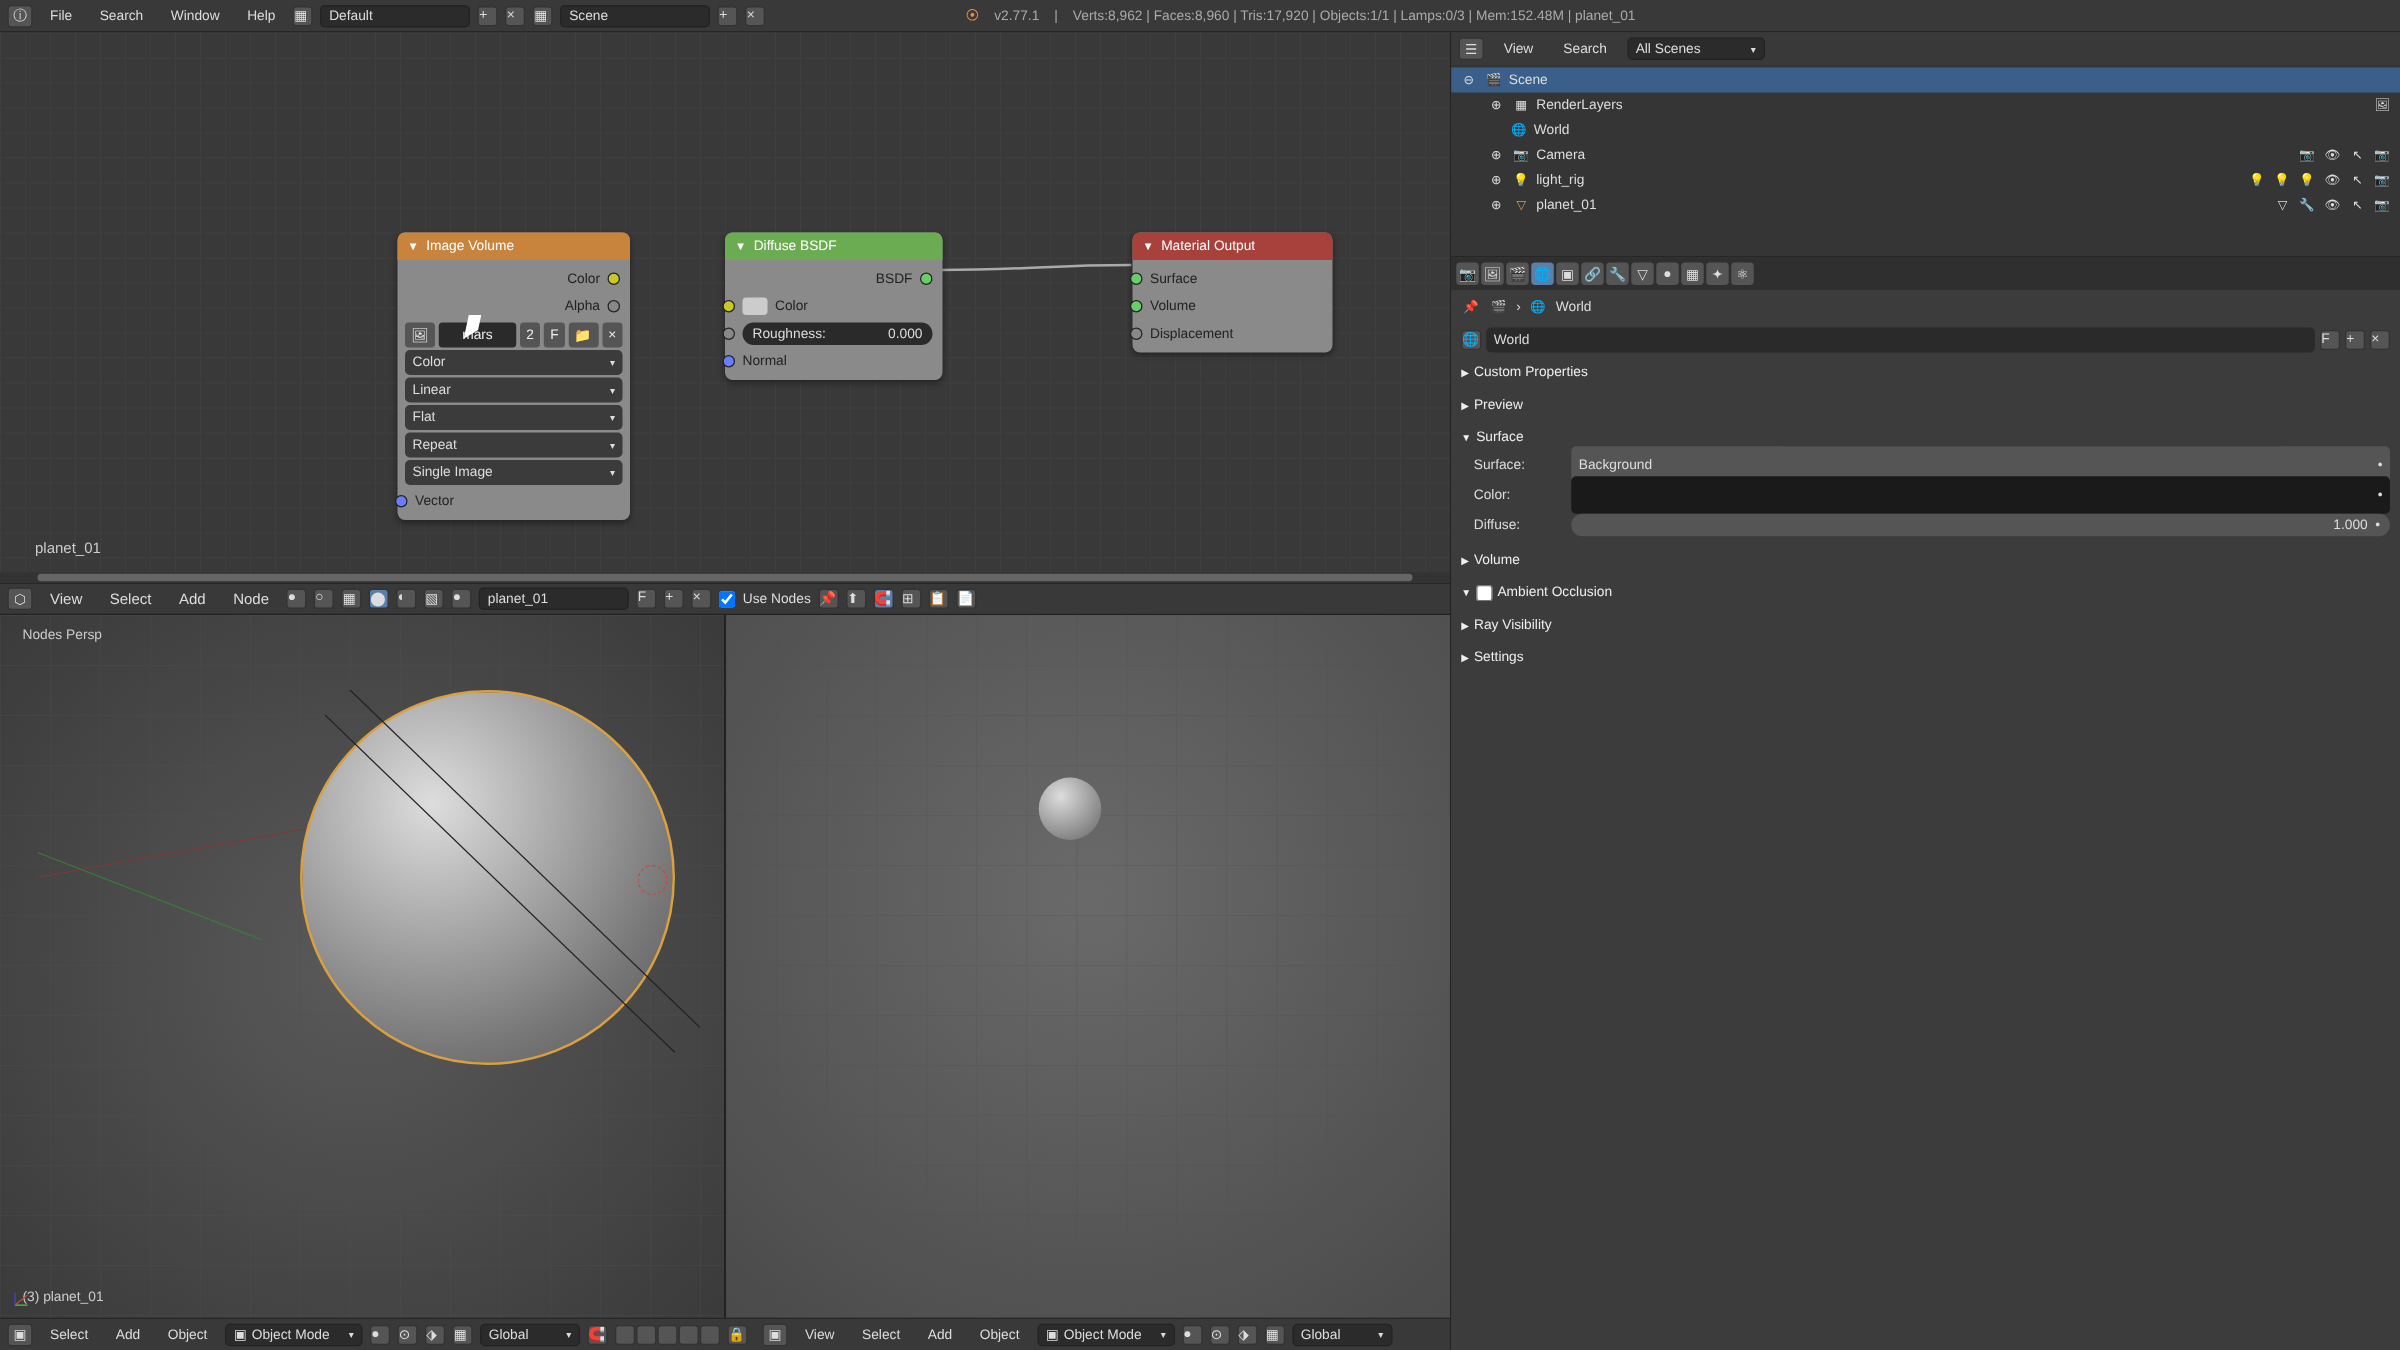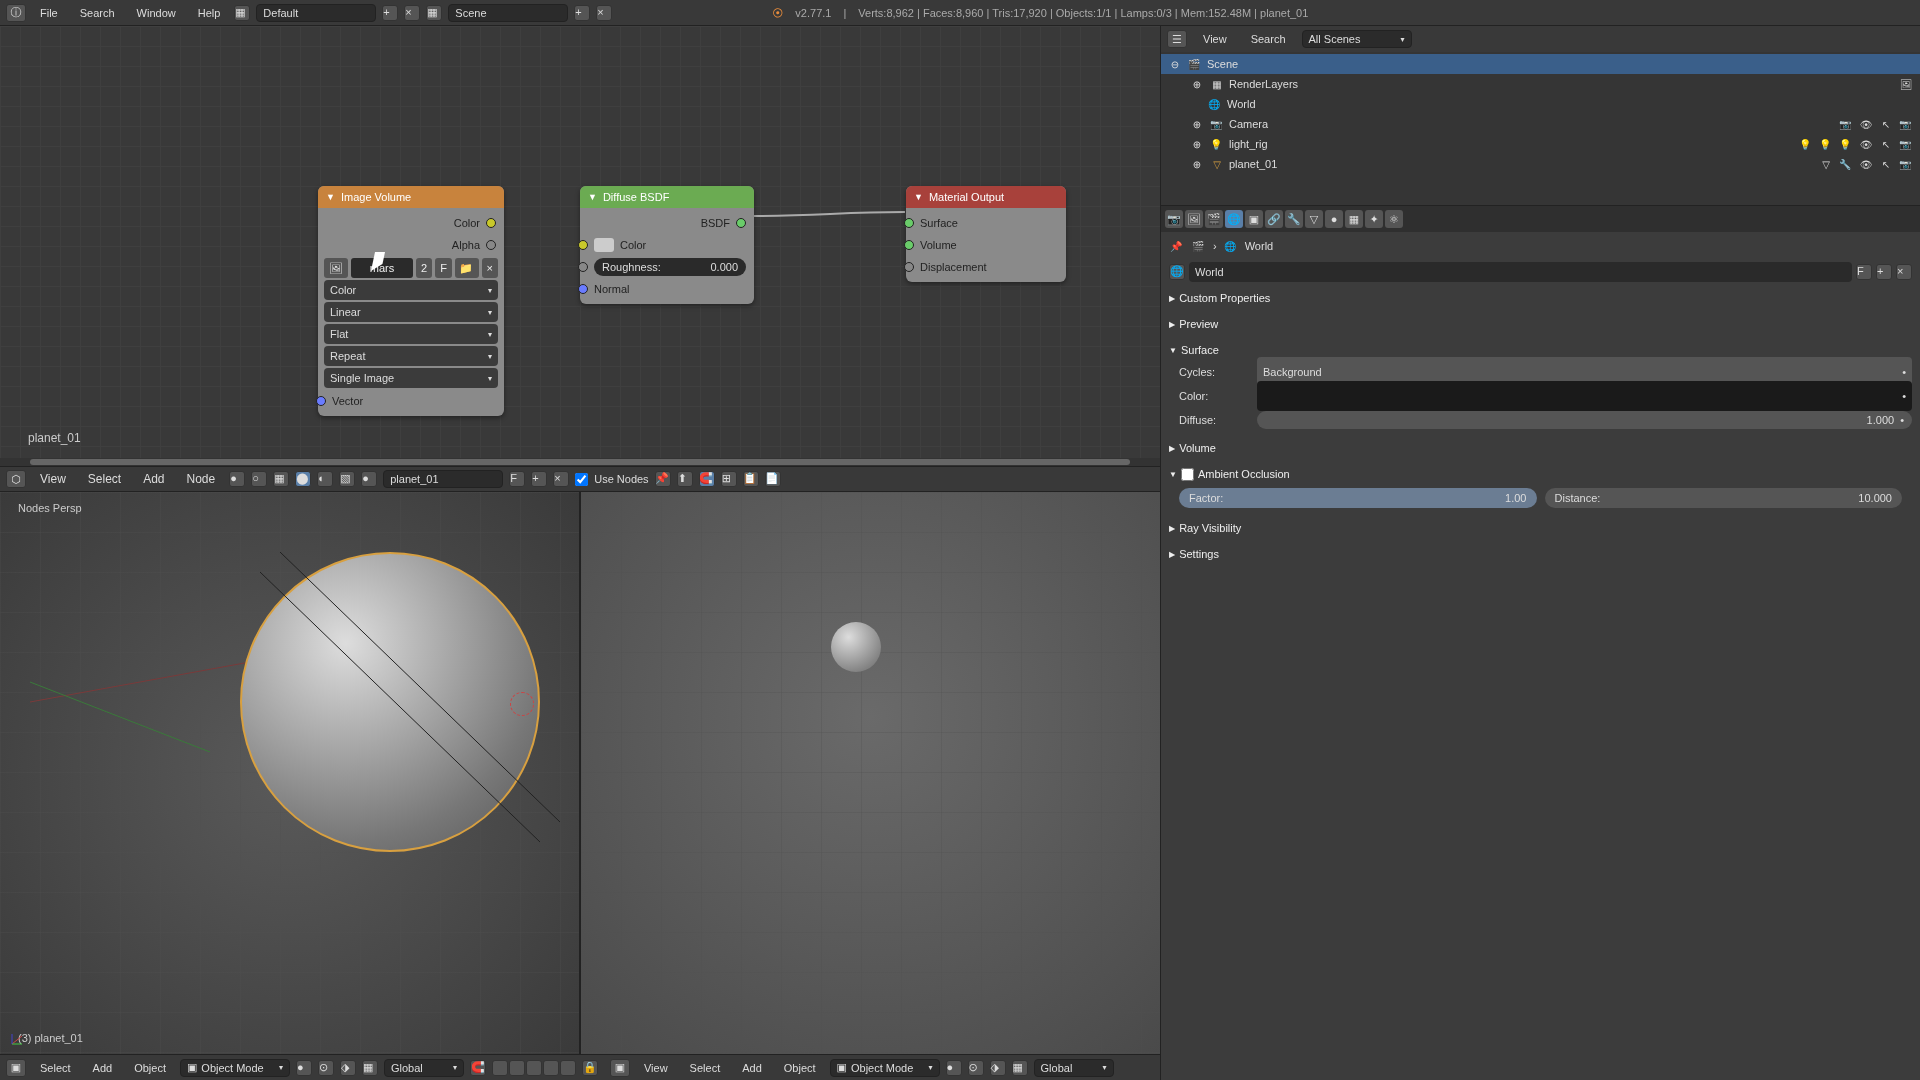--- a/index.html
+++ b/index.html
@@ -450,21 +450,21 @@
         <div class="panel-hdr">
             <span class="tri">▶</span>
             <span>Preview</span>
           </div>
         <div class="panel-hdr">
             <span class="tri">▼</span>
             <span>Surface</span>
           </div>
 
         <div class="prop-row">
-            <span class="lbl">Cycles:</span>
+            <span class="lbl">Surface:</span>
             <div class="prop-field" style="background:#555">
               <span>Background</span>
               <span style="margin-left:auto">•</span>
             </div>
           </div>
         <div class="prop-row">
             <span class="lbl">Color:</span>
             <div class="prop-field" style="background:#1a1a1a">
               <span style="margin-left:auto">•</span>
             </div>
@@ -479,30 +479,20 @@
 
         <div class="panel-hdr">
             <span class="tri">▶</span>
             <span>Volume</span>
           </div>
         <div class="panel-hdr">
             <span class="tri">▼</span>
             <input type="checkbox" style="">
             <span>Ambient Occlusion</span>
           </div>
-        <div class="ao-row">
-          <div class="ao-btn">
-              <span>Factor:</span>
-              <span>1.00</span>
-            </div>
-          <div class="ao-btn gray">
-              <span>Distance:</span>
-              <span>10.000</span>
-            </div>
-        </div>
         <div class="panel-hdr">
             <span class="tri">▶</span>
             <span>Ray Visibility</span>
           </div>
         <div class="panel-hdr">
             <span class="tri">▶</span>
             <span>Settings</span>
           </div>
       </div>
     </div>

